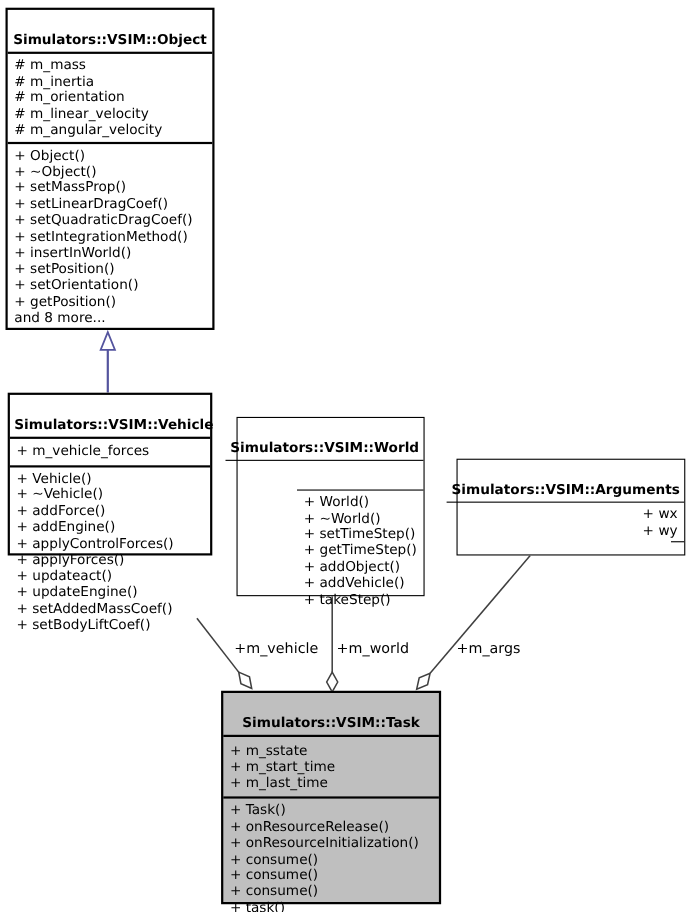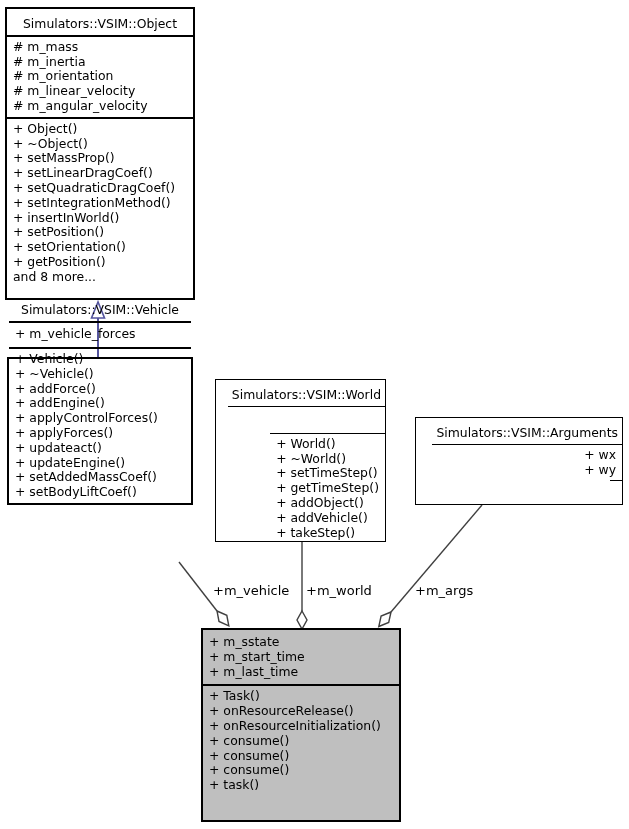--- a/index.html
+++ b/index.html
@@ -9,21 +9,21 @@
     font-size:12.4px; line-height:14.8px; color:#000;
     overflow:hidden;
   }
   svg.edges { position:absolute; left:0; top:0; width:629px; height:829px; z-index:1; }
   .uml-box {
     position:absolute; z-index:2; box-sizing:border-box;
     background:#ffffff; border:2px solid #000;
     display:flex; flex-direction:column;
   }
   .uml-box.thin { border-width:1.5px;align-items:flex-end; }
-  .uml-title { text-align:center; padding:8px 4px 3px; border-bottom:2px solid #000; white-space:nowrap; }
+  .uml-title { text-align:center; padding:20px 4px 3px; border-bottom:2px solid #000; white-space:nowrap;font-weight:bold; }
   .thin .uml-title { border-bottom-width:1.5px; }
   .uml-section { padding:3px 6px; }
   .uml-section + .uml-section { border-top:2px solid #000; }
   .thin .uml-section + .uml-section { border-top-width:1.5px; }
   .uml-section.grow { flex:1 1 auto; }
   .uml-section.empty { min-height:20px; }
   .uml-section .row { white-space:nowrap; }
   .edge-label { position:absolute; z-index:3; font-size:13px; white-space:nowrap; }
 </style>
 </head>
@@ -63,21 +63,21 @@
         <div class="row">+ setQuadraticDragCoef()</div>
         <div class="row">+ setIntegrationMethod()</div>
         <div class="row">+ insertInWorld()</div>
         <div class="row">+ setPosition()</div>
         <div class="row">+ setOrientation()</div>
         <div class="row">+ getPosition()</div>
         <div class="row">and 8 more...</div>
       </div>
   </div>
 
-  <div class="uml-box" style="left:7px; top:357px; width:186px; height:148px;justify-content:flex-end;">
+  <div class="uml-box" style="left:7px; top:357px; width:186px; height:148px;">
     <div class="uml-title">Simulators::VSIM::Vehicle</div>
     <div class="uml-section" style="padding-top:4px; padding-bottom:5px;">
         <div class="row">+ m_vehicle_forces</div>
       </div>
     <div class="uml-section grow">
         <div class="row">+ Vehicle()</div>
         <div class="row">+ ~Vehicle()</div>
         <div class="row">+ addForce()</div>
         <div class="row">+ addEngine()</div>
         <div class="row">+ applyControlForces()</div>
@@ -106,20 +106,21 @@
   <div class="uml-box thin" style="left:415px; top:417px; width:208px; height:88px;">
     <div class="uml-title">Simulators::VSIM::Arguments</div>
     <div class="uml-section">
         <div class="row">+ wx</div>
         <div class="row">+ wy</div>
       </div>
     <div class="uml-section grow empty" style="min-height:12px;"></div>
   </div>
 
   <div class="uml-box" style="left: 201px; top: 628px; width: 200px; height: 194px; background-color: rgb(191, 191, 191);">
+    <div class="uml-title">Simulators::VSIM::Task</div>
     <div class="uml-section" style="padding-top:5px; padding-bottom:5px;">
         <div class="row">+ m_sstate</div>
         <div class="row">+ m_start_time</div>
         <div class="row">+ m_last_time</div>
       </div>
     <div class="uml-section grow">
         <div class="row">+ Task()</div>
         <div class="row">+ onResourceRelease()</div>
         <div class="row">+ onResourceInitialization()</div>
         <div class="row">+ consume()</div>

